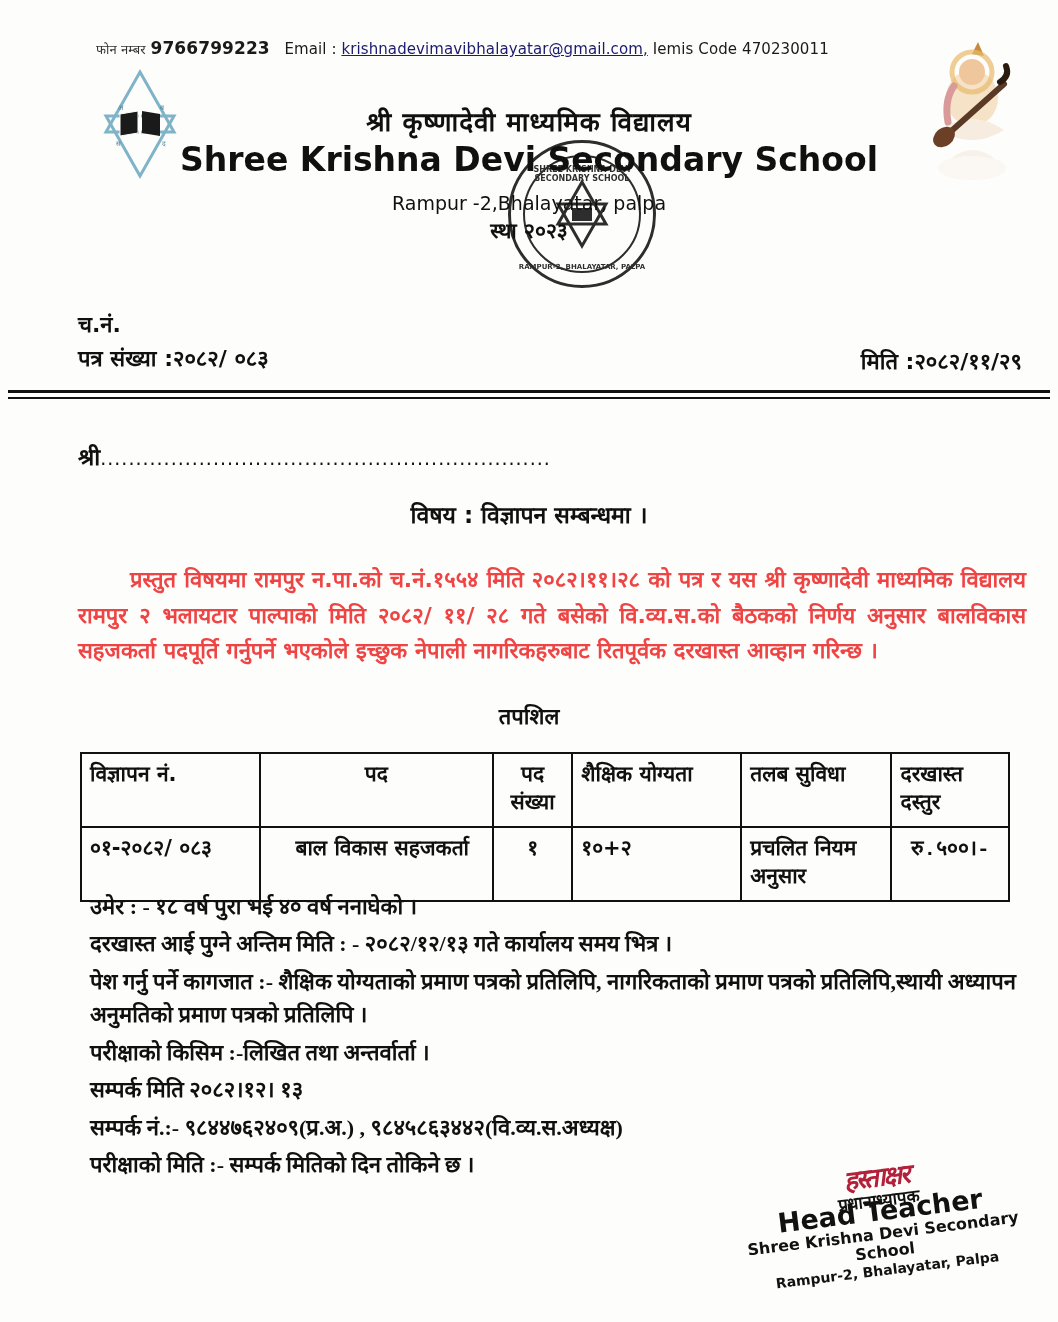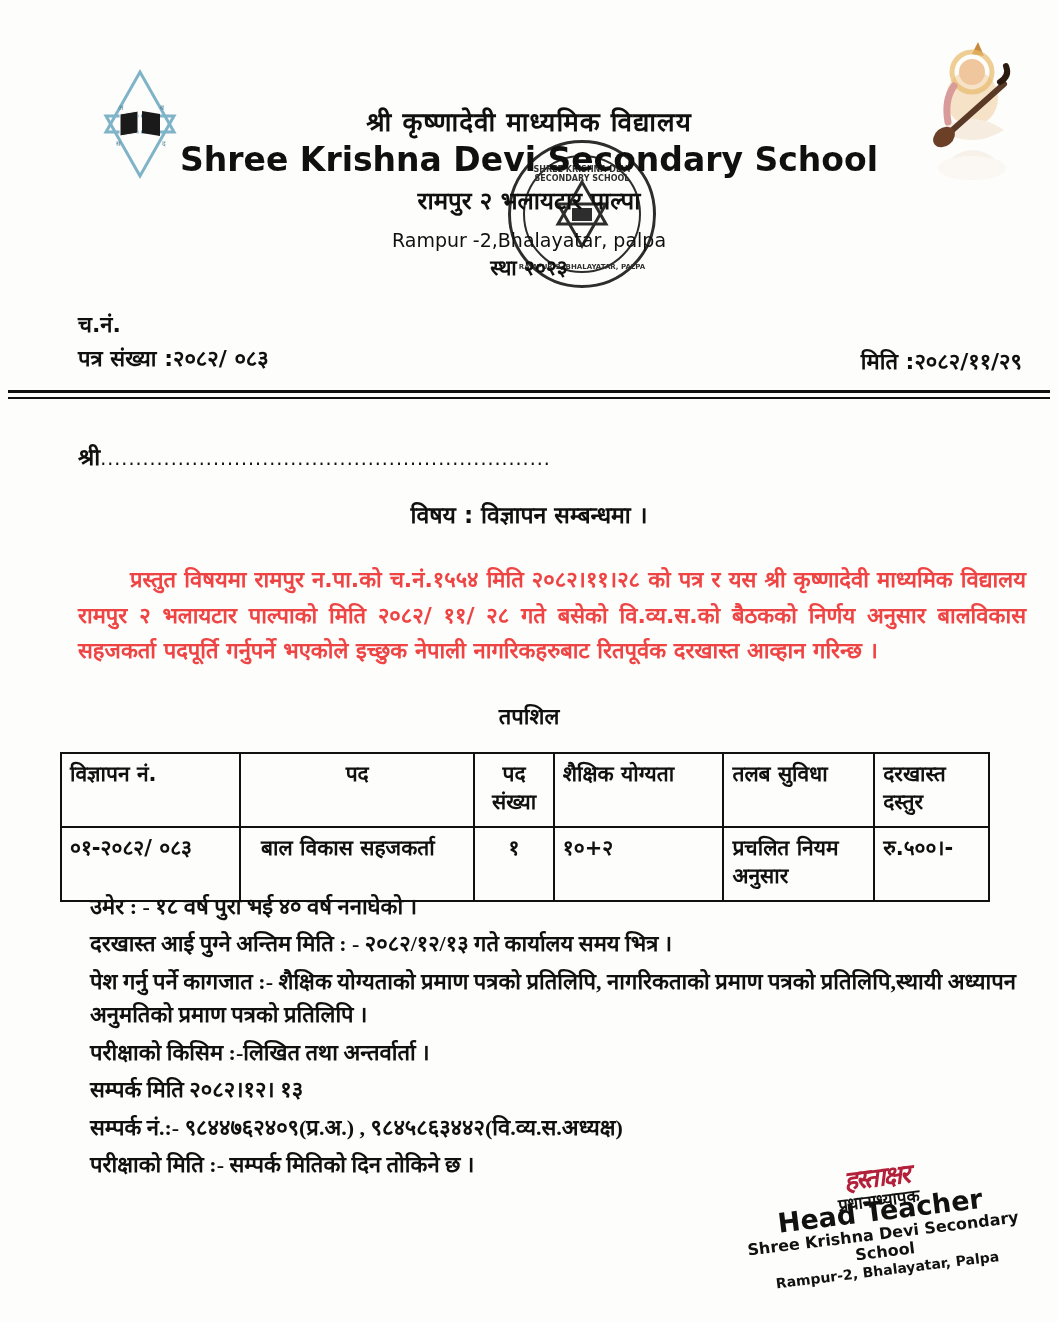--- a/index.html
+++ b/index.html
@@ -211,21 +211,21 @@
     top: 700px;
     text-align: center;
     font-size: 22px;
     font-weight: bold;
     color: #101010;
   }
 
   
   table.detail {
     position: absolute;
-    left: 60px;
+    left: 80px;
     top: 752px;
     width: 930px;
     border-collapse: collapse;
     font-size: 21px;
     color: #101010;
     border-radius: 18px;
   }
   table.detail th,
   table.detail td {
     border: 2px solid #111;
@@ -236,25 +236,25 @@
   table.detail th { text-align: center; }
   table.detail th.c-adno { width: 200px; text-align: left; }
   table.detail th.c-post { width: 280px; }
   table.detail th.c-num  { width: 70px; margin-left: 26px; }
   table.detail th.c-qual { width: 200px; text-align: left; }
   table.detail th.c-sal  { width: 170px; text-align: left; }
   table.detail th.c-fee  { width: 110px; text-align: left; }
   table.detail tr.head th { height: 62px; }
   table.detail tr.row td  { height: 62px; }
   table.detail td.v-adno { text-align: left; }
-  table.detail td.v-post { text-align: left; padding-left: 20px; }
+  table.detail td.v-post { text-align: center; padding-left: 20px; }
   table.detail td.v-num  { text-align: center; }
   table.detail td.v-qual { text-align: left; }
   table.detail td.v-sal  { text-align: left; }
-  table.detail td.v-fee  { text-align: left; }
+  table.detail td.v-fee  { text-align: center; font-family: Liberation Mono, monospace; }
 
   
   .conds {
     position: absolute;
     left: 72px;
     right: 32px;
     top: 890px;
     font-size: 22px;
     font-weight: bold;
     line-height: 1.52;
@@ -306,20 +306,29 @@
     font-weight: bold;
     color: #111;
     line-height: 1.15;
   }
 </style>
 </head>
 <body>
 
 <div id="page">
 
+  <div class="contact-line">
+    <span class="lbl-np">फोन नम्बर</span>
+    <span class="phone">9766799223</span>
+    &nbsp;
+    <span>Email :</span>
+    <span class="email-val">krishnadevimavibhalayatar@gmail.com,</span>
+    <span>Iemis Code</span>
+    <span>470230011</span>
+  </div>
 
   <svg class="emblem" viewBox="0 0 124 124">
     <polygon points="62,10 96,70 28,70" fill="none" stroke="#7fb3c8" stroke-width="3"></polygon>
     <polygon points="62,114 28,54 96,54" fill="none" stroke="#7fb3c8" stroke-width="3"></polygon>
     <g transform="translate(62,62)">
       <path d="M-20,-10 L-2,-13 L-2,9 L-20,12 Z" fill="#1a1a1a"></path>
       <path d="M20,-10 L2,-13 L2,9 L20,12 Z" fill="#1a1a1a"></path>
       <path d="M-20,-10 L-2,-13 L-2,9 L-20,12 Z" fill="none" stroke="#fff" stroke-width="1"></path>
       <line x1="0" y1="-13" x2="0" y2="10" stroke="#fff" stroke-width="2"></line>
     </g>
@@ -339,21 +348,20 @@
     <ellipse cx="36" cy="99" rx="12" ry="9" fill="#6b4027" transform="rotate(-40 36 99)"></ellipse>
     <path d="M92 44 q10 -6 6 -16" stroke="#2b1a10" stroke-width="6" fill="none" stroke-linecap="round"></path>
     <path d="M46 48 q-10 14 -6 36" stroke="#d99a9a" stroke-width="7" fill="none" stroke-linecap="round"></path>
     <path d="M44 120 Q64 104 86 120 Q64 134 44 120 Z" fill="#f7f1ea"></path>
     <ellipse cx="64" cy="130" rx="34" ry="12" fill="#fbf7f2"></ellipse>
   </svg>
 
   <div class="school-block">
     <div class="school-np">श्री कृष्णादेवी माध्यमिक विद्यालय</div>
     <div class="school-en">Shree Krishna Devi Secondary School</div>
-    <div class="addr-np">रामपुर २ भलायटार पाल्पा</div>
     <div class="addr-en">Rampur -2,Bhalayatar, palpa</div>
     <div class="estd">स्था २०२३</div>
   </div>
 
   <div class="round-stamp">
     <div class="stamp-text-np">SHREE KRISHNA DEVI SECONDARY SCHOOL</div>
     <svg class="stamp-star" viewBox="0 0 76 76">
       <polygon points="38,6 62,48 14,48" fill="none" stroke="#111" stroke-width="3"></polygon>
       <polygon points="38,70 14,28 62,28" fill="none" stroke="#111" stroke-width="3"></polygon>
       <rect x="28" y="32" width="20" height="13" fill="#111"></rect>

